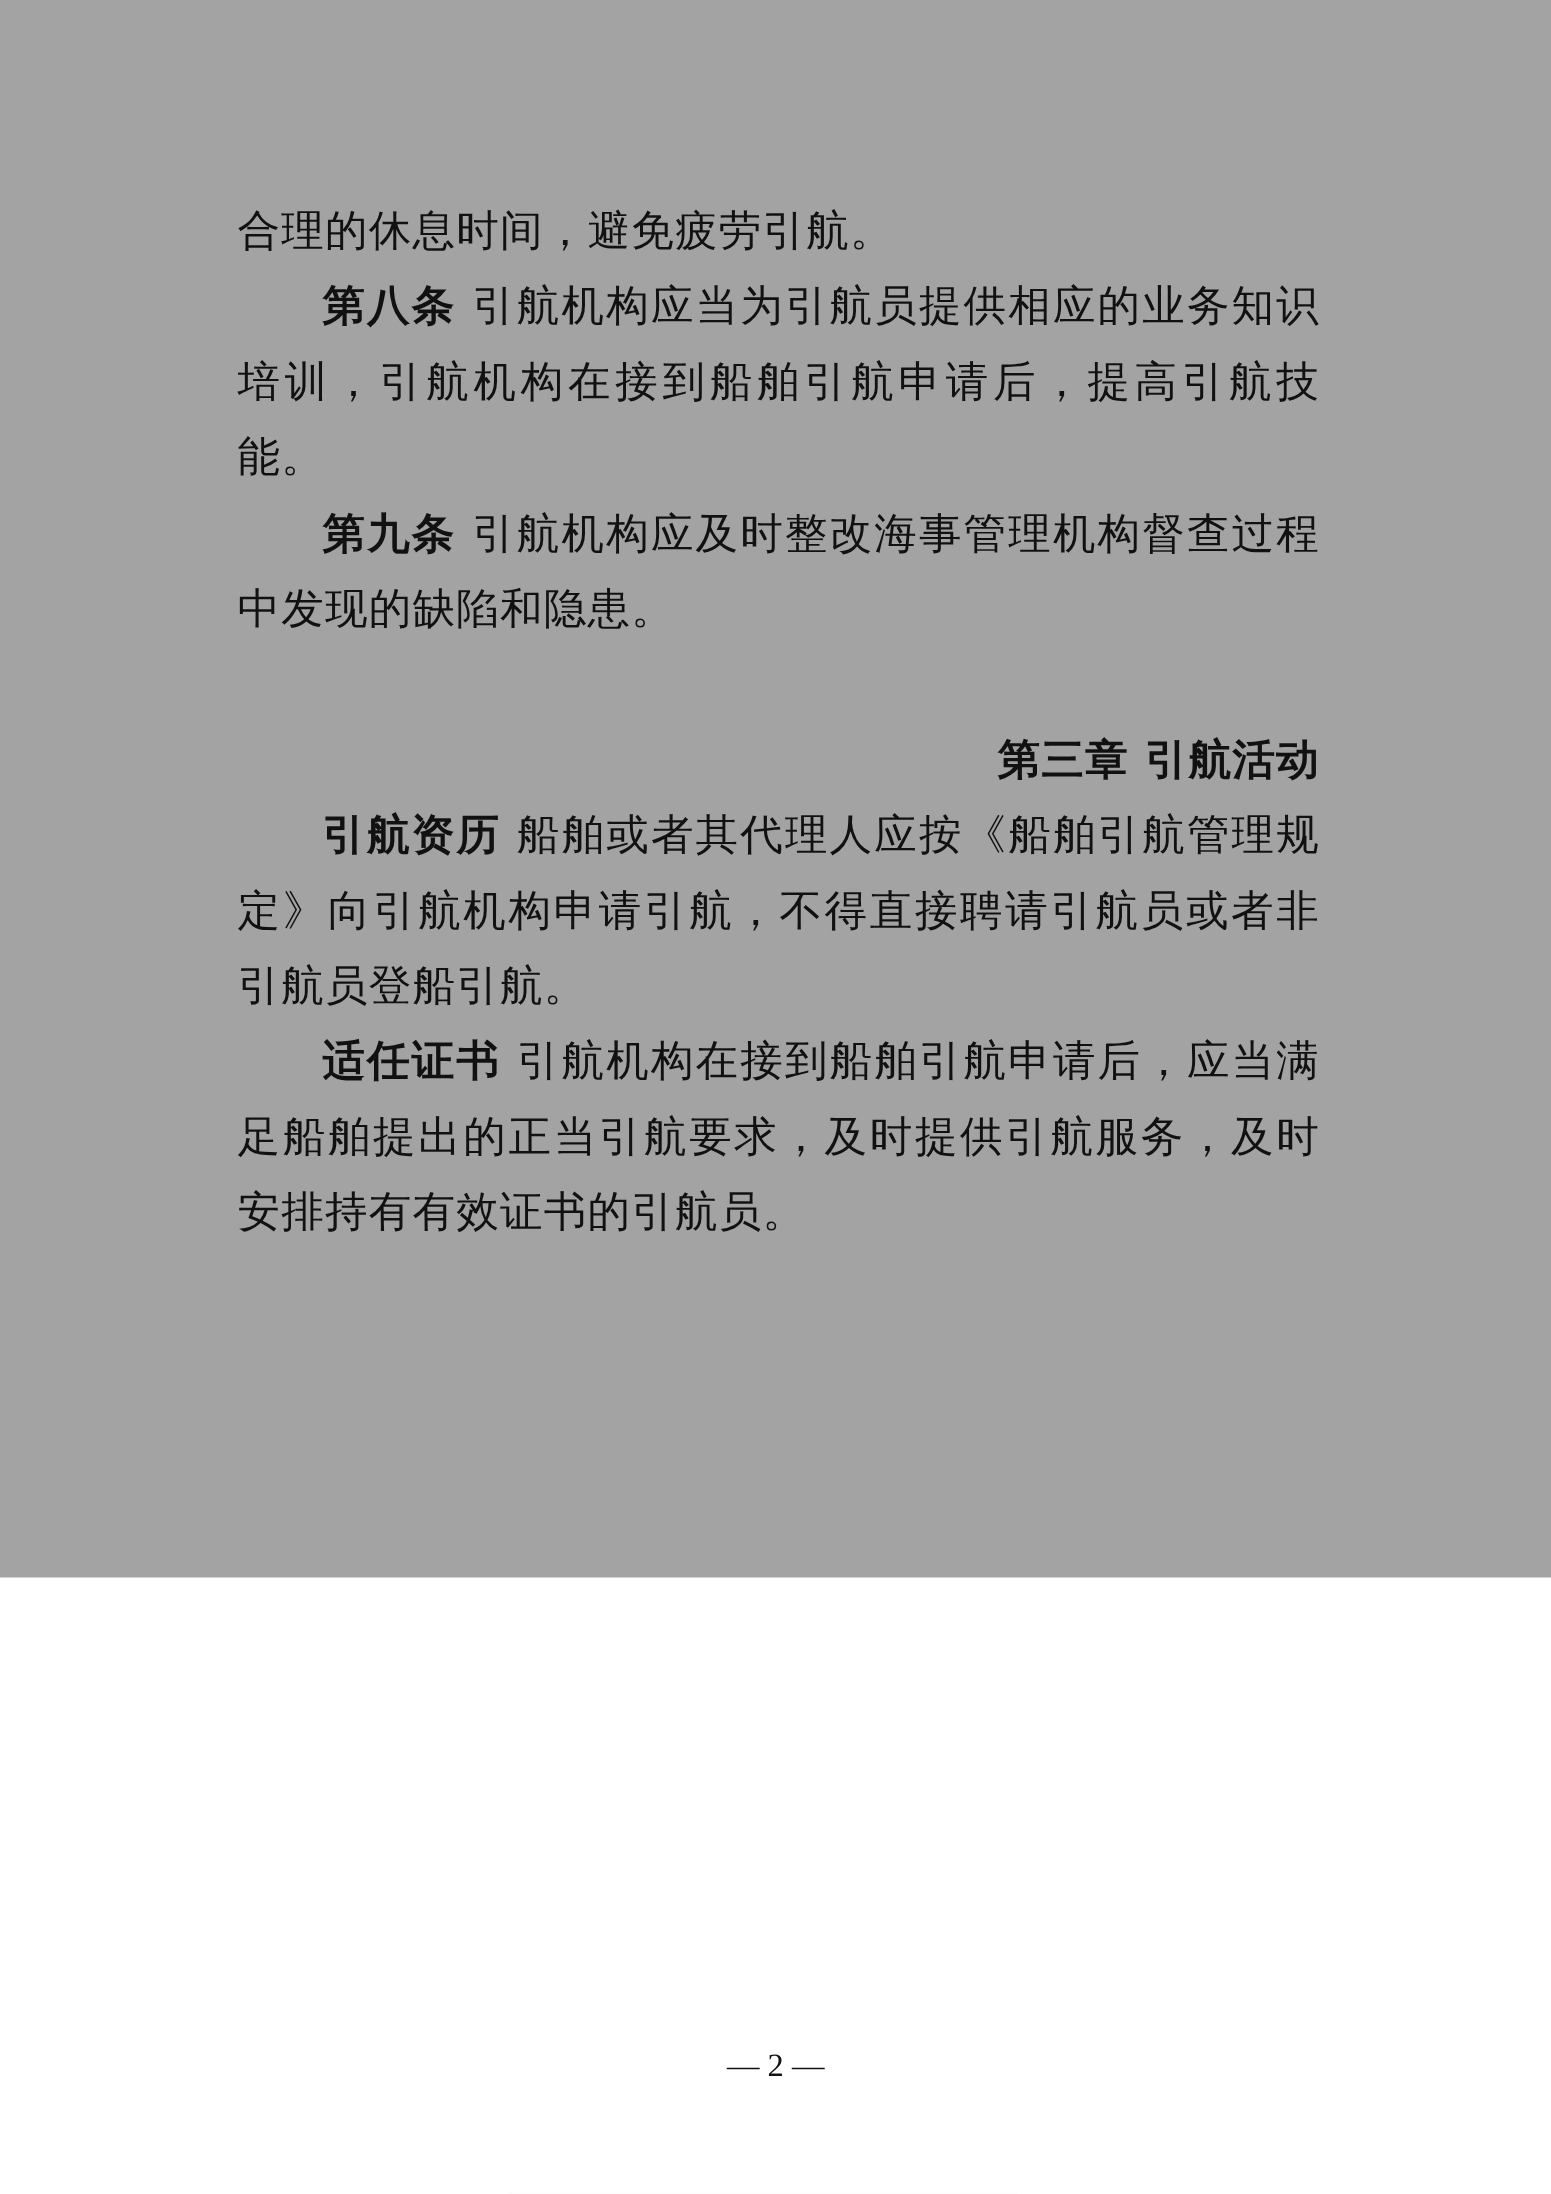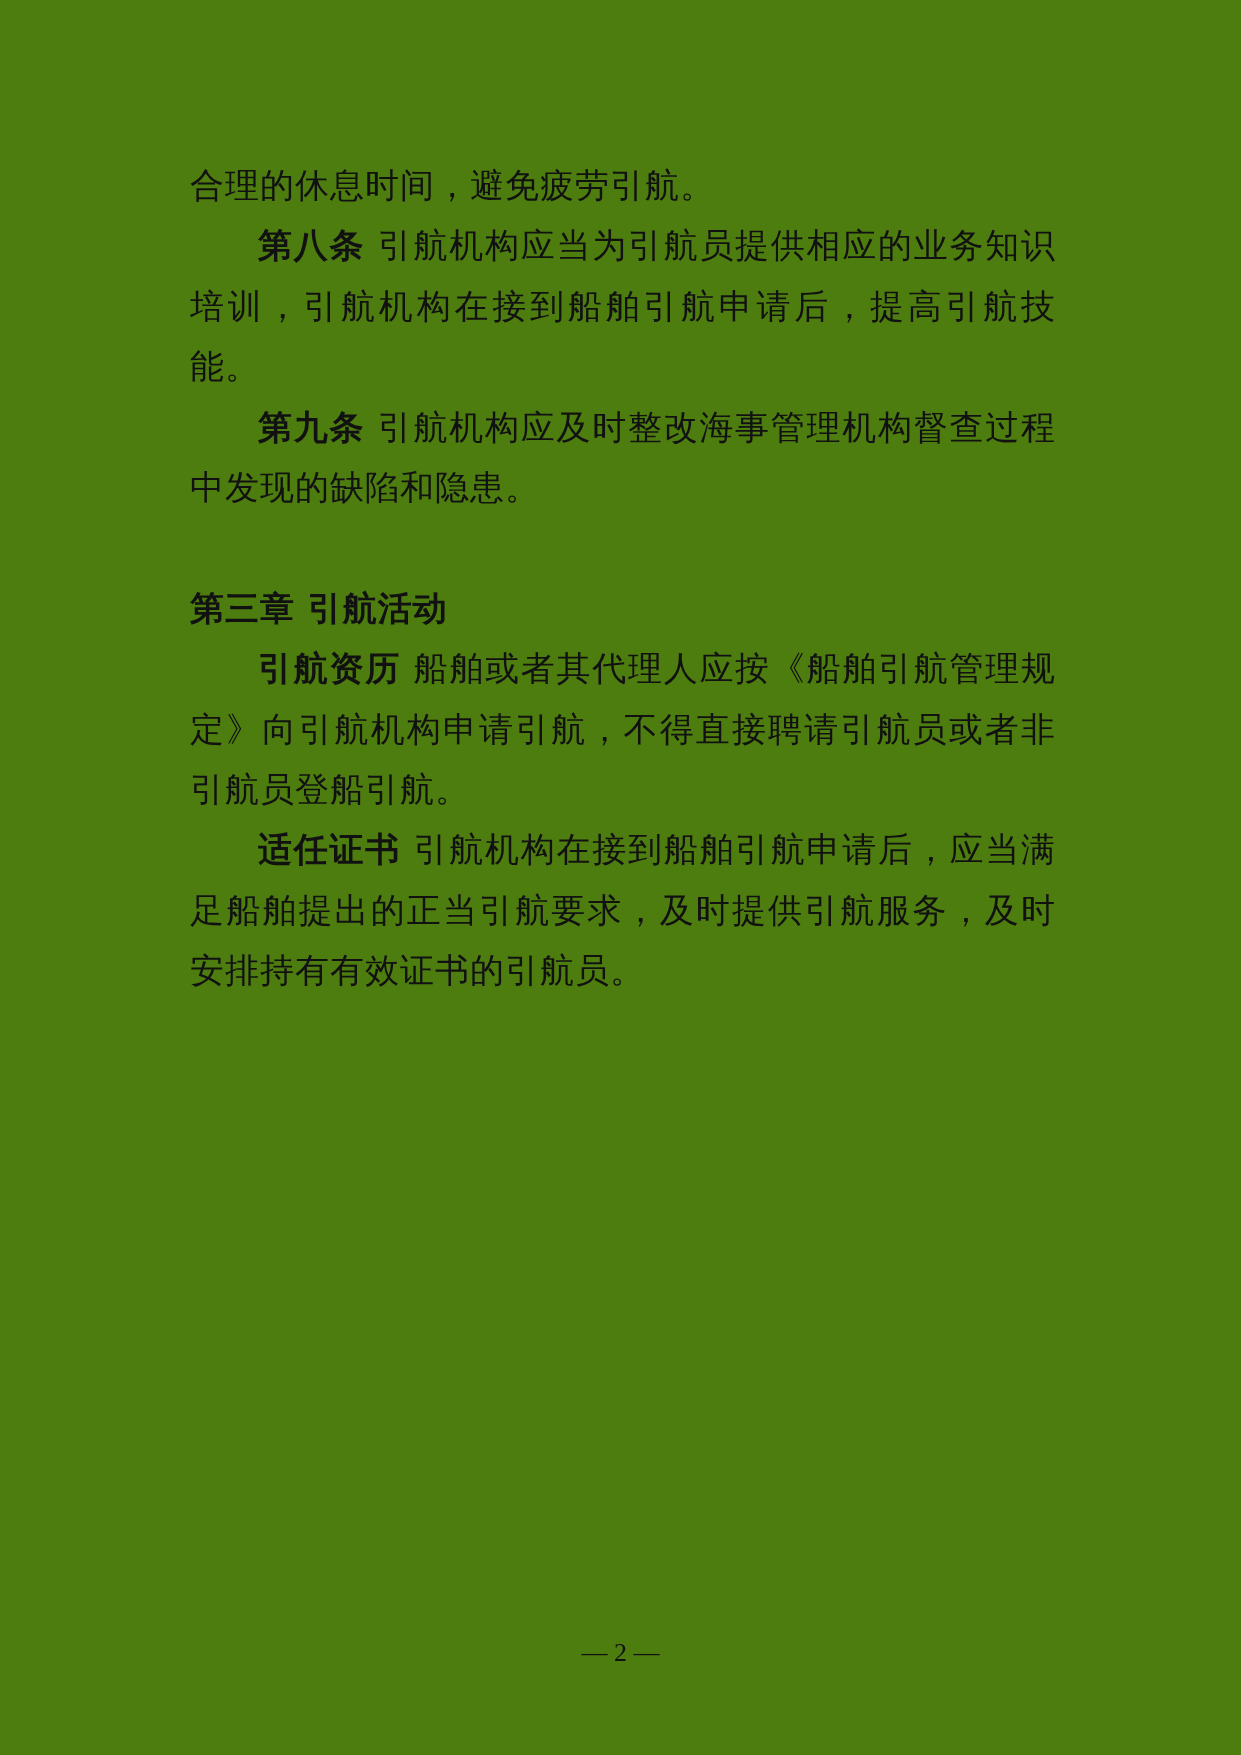--- a/index.html
+++ b/index.html
@@ -1,31 +1,31 @@
 <!DOCTYPE html>
 <html><head>
 <meta charset="utf-8">
 <style>
   html, body { margin: 0; padding: 0; background: #ffffff; }
   body {
     width: 1241px; height: 1755px; position: relative; overflow: hidden;
     font-family: "DejaVu Serif", "Liberation Serif", serif;
     color: #111111;
   }
-  .page { position: absolute; left: 0; top: 0; width: 1241px; height: 1755px; background: #4d7c0f; }
+  .page { position: absolute; left: 0; top: 0; width: 1241px; height: 1262px; background: #a3a3a3; }
   .body-text {
     position: absolute; left: 190px; top: 155px; width: 866px;
     font-size: 34px; line-height: 60.4px; letter-spacing: 1px;
     text-align: justify;
   }
   .para { margin: 0; text-indent: 68px; }
   .para.noindent { text-indent: 0; }
   .art { font-family: "DejaVu Sans", "Liberation Sans", sans-serif; font-weight: bold; }
   .chapter {
-    margin: 60.4px 0 0 0; text-align: left; text-indent: 0;
+    margin: 60.4px 0 0 0; text-align: right; text-indent: 0;
     font-family: "DejaVu Sans", "Liberation Sans", sans-serif; font-weight: bold;
   }
   .page-number {
     position: absolute; left: 0; width: 1241px; top: 1638px; text-align: center;
     font-family: "Liberation Serif", serif; font-size: 26px; color: #111;
   }
 </style>
 </head>
 <body>
 

